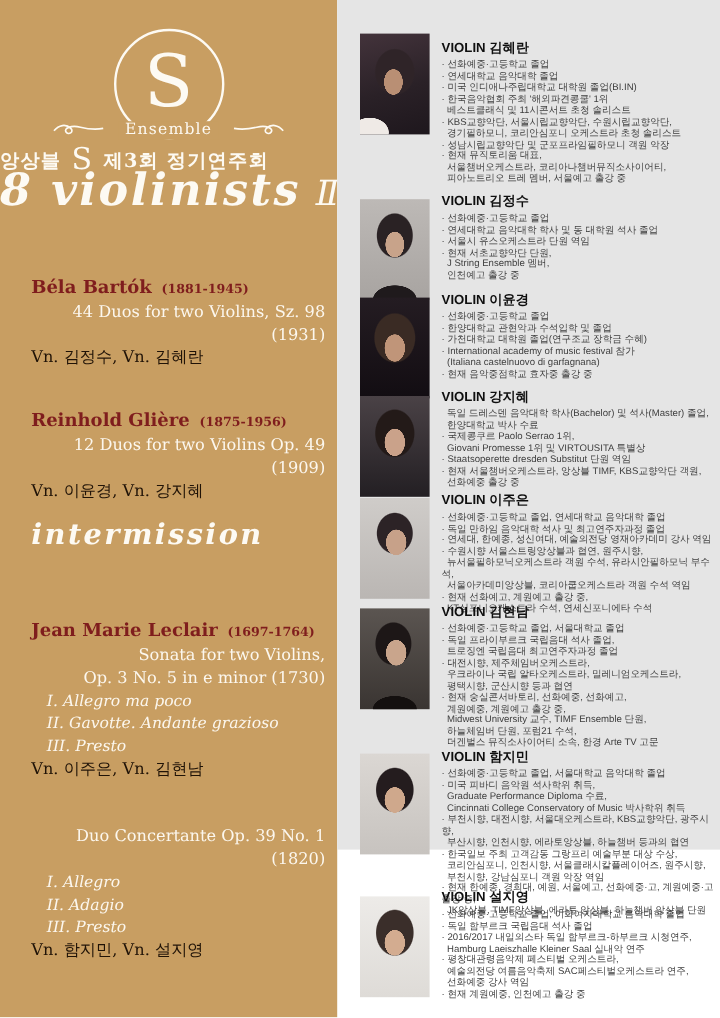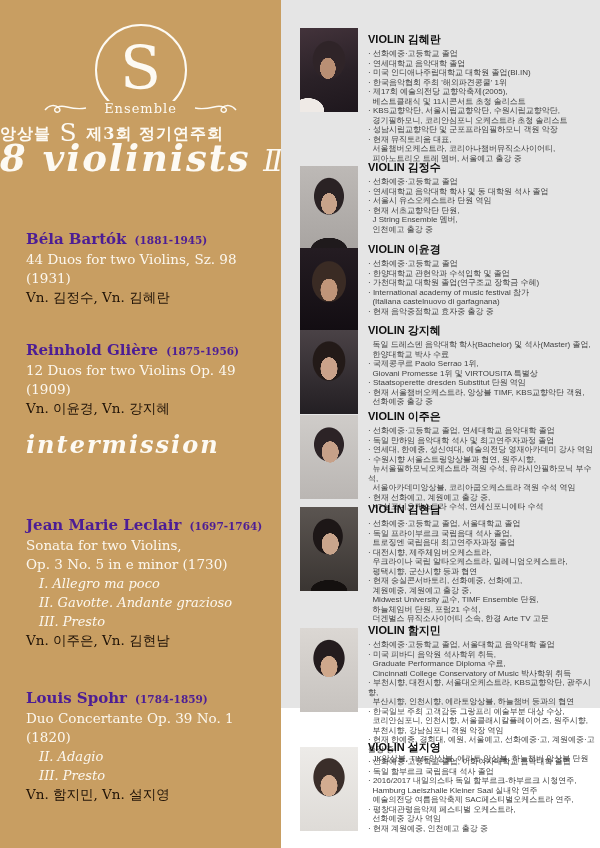--- a/index.html
+++ b/index.html
@@ -6,41 +6,41 @@
   .poster{position:relative;width:600px;height:848px;overflow:hidden;background:#ffffff;
           font-family:"Liberation Sans",sans-serif;}
   
   .left-panel{position:absolute;left:0;top:0;width:281px;height:848px;background:#c89e62;}
   .logo-circle{position:absolute;top:24px;left:50%;transform:translateX(-50%);
                width:88px;height:88px;border:2.5px solid #fdfaf3;border-radius:50%;
                display:flex;align-items:center;justify-content:center;}
   .logo-s{font-family:"DejaVu Serif",serif;font-size:60px;color:#fdfaf3;line-height:1;
           margin-top:-4px;}
   .ensemble-row{position:absolute;top:101px;left:0;width:100%;display:flex;
-                align-items:center;justify-content:center;gap:12px;}
+                justify-content:center;gap:12px;}
   .ensemble-label{font-family:"DejaVu Serif",serif;font-size:13px;color:#fdfaf3;
                   background:#c89e62;padding:0 5px;letter-spacing:1px;}
   .flourish{flex:0 0 auto;display:block;}
   .korean-title{position:absolute;top:118px;left:0;width:100%;text-align:left;
                 color:#fdfaf3;font-family:"DejaVu Serif",serif;font-size:16px;
                 font-weight:600;letter-spacing:1px;white-space:nowrap;}
   .korean-title .big-s{font-size:25px;font-weight:400;vertical-align:-2px;padding:0 2px;}
   .event-title{position:absolute;top:136px;left:0;width:100%;text-align:center;
                color:#fdfaf3;white-space:nowrap;}
   .event-title .script{font-family:"DejaVu Serif",serif;font-style:italic;font-weight:bold;
                font-size:37px;letter-spacing:2px;margin-top:24px;}
   .event-title .numeral{font-family:"DejaVu Serif",serif;font-style:italic;font-size:29px;
                margin-left:8px;}
   .program{position:absolute;left:26px;right:10px;top:0;height:100%;}
   .piece{position:absolute;left:0;right:0;}
   .piece div{line-height:19px;}
-  .composer-line{color:#4c1d95;font-family:"DejaVu Serif",serif;}
+  .composer-line{color:#7f1d1d;font-family:"DejaVu Serif",serif;}
   .composer{font-size:15px;font-weight:bold;}
   .dates{font-size:10.5px;font-weight:bold;margin-left:3px;}
-  .work-line{font-size:13.5px;color:#fcf7ee;font-family:"DejaVu Serif",serif;}
+  .work-line{font-size:13.5px;color:#fcf7ee;font-family:"DejaVu Serif",serif;text-align:right;}
   .movement{font-size:13px;font-style:italic;color:#fcf7ee;font-family:"DejaVu Serif",serif;
             margin-left:13px;}
   .performers{font-size:13.5px;color:#201307;font-family:"DejaVu Serif",serif;}
   .intermission{position:absolute;left:26px;top:430px;color:#fdfaf3;
                 font-family:"DejaVu Serif",serif;font-style:italic;font-weight:bold;
                 font-size:24px;letter-spacing:2px;}
   
   .right-panel{position:absolute;left:281px;top:0;width:319px;height:708px;background:#e5e5e5;}
   .photo{position:absolute;left:19px;width:58px;height:84px;background:#999;}
   .p1{background:radial-gradient(ellipse 26px 20px at 14% 98%,#efeae6 0 60%,transparent 62%),
@@ -144,28 +144,25 @@
           </div>
         <div>
             <div class="movement">I. Allegro ma poco</div>
             <div class="movement">II. Gavotte. Andante grazioso</div>
             <div class="movement">III. Presto</div>
           </div>
         <div class="performers">Vn. 이주은, Vn. 김현남</div>
       </div>
 
       <div class="piece" style="top:688px">
-        <div class="composer-line">
-          <span class="composer">Louis Spohr</span>
-          <span class="dates">(1784-1859)</span>
-        </div>
         <div>
             <div class="work-line">Duo Concertante Op. 39 No. 1 (1820)</div>
           </div>
         <div>
+            <div class="movement">I. Allegro</div>
             <div class="movement">II. Adagio</div>
             <div class="movement">III. Presto</div>
           </div>
         <div class="performers">Vn. 함지민, Vn. 설지영</div>
       </div>
 
     </div>
 
     <div class="intermission">intermission</div>
   </div>
@@ -181,21 +178,20 @@
     <div class="photo p7" style="top:628px"></div>
     <div class="photo p8" style="top:747px"></div>
 
     <div class="profile-text" style="top:32px">
       <div class="profile-heading">VIOLIN 김혜란</div>
       <div class="profile-lines">
           <div class="bio-line">· 선화예중·고등학교 졸업</div>
           <div class="bio-line">· 연세대학교 음악대학 졸업</div>
           <div class="bio-line">· 미국 인디애나주립대학교 대학원 졸업(BI.IN)</div>
           <div class="bio-line">· 한국음악협회 주최 '해외파견콩쿨' 1위</div>
-          <div class="bio-line">· 제17회 예술의전당 교향악축제(2005),</div>
           <div class="bio-line">  베스트클래식 및 11시콘서트 초청 솔리스트</div>
           <div class="bio-line">· KBS교향악단, 서울시립교향악단, 수원시립교향악단,</div>
           <div class="bio-line">  경기필하모니, 코리안심포니 오케스트라 초청 솔리스트</div>
           <div class="bio-line">· 성남시립교향악단 및 군포프라임필하모니 객원 악장</div>
           <div class="bio-line">· 현재 뮤직토리움 대표,</div>
           <div class="bio-line">  서울챔버오케스트라, 코리아나챔버뮤직소사이어티,</div>
           <div class="bio-line">  피아노트리오 트레 멤버, 서울예고 출강 중</div>
         </div>
     </div>
 
@@ -284,21 +280,21 @@
         </div>
     </div>
 
     <div class="profile-text" style="top:740px">
       <div class="profile-heading">VIOLIN 설지영</div>
       <div class="profile-lines">
           <div class="bio-line">· 선화예중·고등학교 졸업, 이화여자대학교 음악대학 졸업</div>
           <div class="bio-line">· 독일 함부르크 국립음대 석사 졸업</div>
           <div class="bio-line">· 2016/2017 내일의스타 독일 함부르크-하부르크 시청연주,</div>
           <div class="bio-line">  Hamburg Laeiszhalle Kleiner Saal 실내악 연주</div>
+          <div class="bio-line">· 평창대관령음악제 페스티벌 오케스트라,</div>
           <div class="bio-line">  예술의전당 여름음악축제 SAC페스티벌오케스트라 연주,</div>
-          <div class="bio-line">· 평창대관령음악제 페스티벌 오케스트라,</div>
           <div class="bio-line">  선화예중 강사 역임</div>
           <div class="bio-line">· 현재 계원예중, 인천예고 출강 중</div>
         </div>
     </div>
 
   </div>
 </div>
 
 </body></html>

